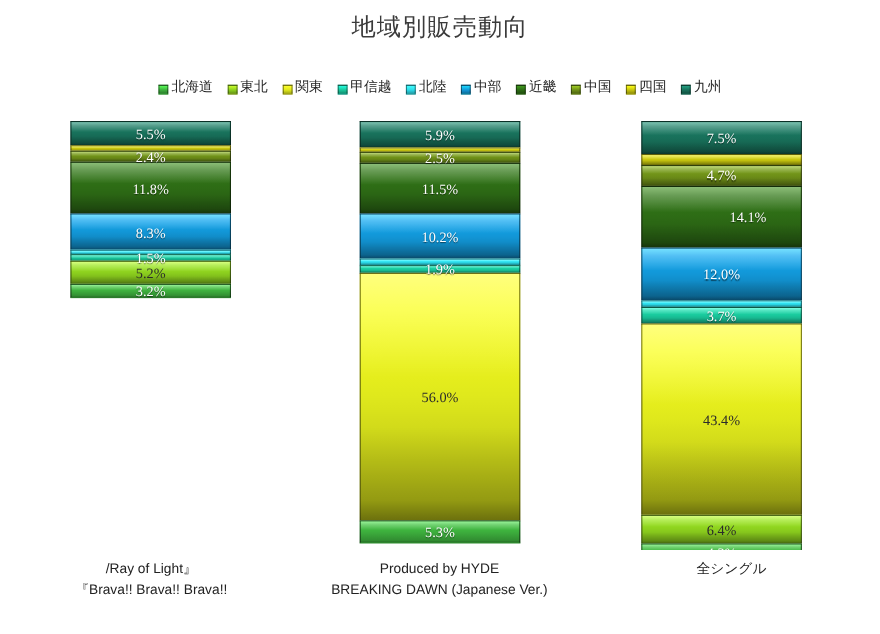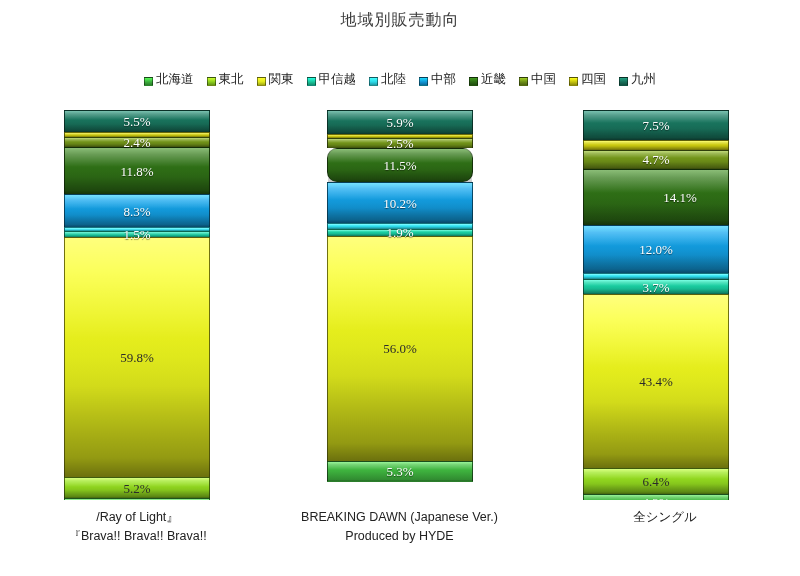--- a/index.html
+++ b/index.html
@@ -11,21 +11,21 @@
     position:relative;
   }
   #chart-root{
     position:absolute;left:0;top:0;width:800px;height:576px;
     background:#ffffff;
   }
   
   .chart-title{
     position:absolute;left:0;top:10px;width:800px;
     text-align:center;
-    font-size:16px;
+    font-size:22px;
     color:#3a3a3a;
     letter-spacing:1px;
     font-weight:400;
     white-space:nowrap;
   }
   
   .legend{
     position:absolute;top:73px;left:0;width:800px;
     display:flex;justify-content:center;align-items:center;
     gap:13px;
@@ -169,25 +169,20 @@
           </div>
           <div class="seg" style="height: 4.0092px; background: linear-gradient(rgb(59, 255, 255) 0%, rgb(49, 243, 255) 14%, rgb(44, 217, 232) 50%, rgb(35, 174, 186) 92%, rgb(27, 135, 144) 100%);">
             <span class="gloss"></span>
             <span class="shade"></span>
           </div>
           <div class="seg" style="height: 6.0138px; background: linear-gradient(rgb(34, 255, 209) 0%, rgb(28, 222, 174) 14%, rgb(25, 198, 155) 50%, rgb(20, 158, 124) 92%, rgb(16, 123, 96) 100%);">
             <span class="gloss"></span>
             <span class="shade"></span>
             <span class="val light">1.5%</span>
           </div>
-          <div class="seg" style="height: 239.75px; background: linear-gradient(rgb(255, 255, 38) 0%, rgb(250, 255, 31) 14%, rgb(223, 232, 28) 50%, rgb(178, 186, 22) 92%, rgb(138, 144, 17) 100%);">
-            <span class="gloss"></span>
-            <span class="shade"></span>
-            <span class="val dark">59.8%</span>
-          </div>
           <div class="seg" style="height: 20.8478px; background: linear-gradient(rgb(189, 255, 41) 0%, rgb(157, 232, 34) 14%, rgb(140, 207, 30) 50%, rgb(112, 166, 24) 92%, rgb(87, 128, 19) 100%);">
             <span class="gloss"></span>
             <span class="shade"></span>
             <span class="val dark">5.2%</span>
           </div>
           <div class="seg" style="height: 12.8294px; background: linear-gradient(rgb(82, 236, 82) 0%, rgb(68, 196, 68) 14%, rgb(61, 175, 61) 50%, rgb(49, 140, 49) 92%, rgb(38, 109, 38) 100%);">
             <span class="gloss"></span>
             <span class="val light">3.2%</span>
           </div>
         </div>
@@ -199,21 +194,21 @@
           </div>
           <div class="seg" style="height: 4.81104px; background: linear-gradient(rgb(255, 255, 20) 0%, rgb(222, 220, 17) 14%, rgb(198, 196, 15) 50%, rgb(158, 157, 12) 92%, rgb(123, 122, 9) 100%);">
             <span class="gloss"></span>
             <span class="shade"></span>
           </div>
           <div class="seg" style="height: 10.023px; background: linear-gradient(rgb(149, 193, 32) 0%, rgb(123, 160, 27) 14%, rgb(110, 143, 24) 50%, rgb(88, 114, 19) 92%, rgb(68, 89, 15) 100%);">
             <span class="gloss"></span>
             <span class="shade"></span>
             <span class="val light">2.5%</span>
           </div>
-          <div class="seg" style="height: 34px; background: linear-gradient(rgb(61, 144, 28) 0%, rgb(50, 120, 24) 14%, rgb(45, 107, 21) 50%, rgb(36, 86, 17) 92%, rgb(28, 66, 13) 100%); border-radius: 10px;">
+          <div class="seg" style="height: 46px; background: linear-gradient(rgb(61, 144, 28) 0%, rgb(50, 120, 24) 14%, rgb(45, 107, 21) 50%, rgb(36, 86, 17) 92%, rgb(28, 66, 13) 100%);">
             <span class="gloss"></span>
             <span class="shade"></span>
             <span class="val light">11.5%</span>
           </div>
           <div class="seg" style="height: 40.8938px; background: linear-gradient(rgb(24, 203, 255) 0%, rgb(20, 168, 240) 14%, rgb(18, 150, 214) 50%, rgb(14, 120, 171) 92%, rgb(11, 93, 133) 100%);">
             <span class="gloss"></span>
             <span class="shade"></span>
             <span class="val light">10.2%</span>
           </div>
           <div class="seg" style="height: 5.21196px; background: linear-gradient(rgb(59, 255, 255) 0%, rgb(49, 243, 255) 14%, rgb(44, 217, 232) 50%, rgb(35, 174, 186) 92%, rgb(27, 135, 144) 100%);">
@@ -287,21 +282,21 @@
       </div>
 
   </div>
 
   <div class="cats" id="cats">
       <div class="cat c0">
         <div>/Ray of Light』</div>
         <div>『Brava!! Brava!! Brava!!</div>
       </div>
       <div class="cat c1">
+        <div>Produced by HYDE</div>
         <div>BREAKING DAWN (Japanese Ver.)</div>
-        <div>Produced by HYDE</div>
       </div>
       <div class="cat c2">
         <div>全シングル</div>
       </div>
     </div>
 
 </div>
 
 </body></html>

